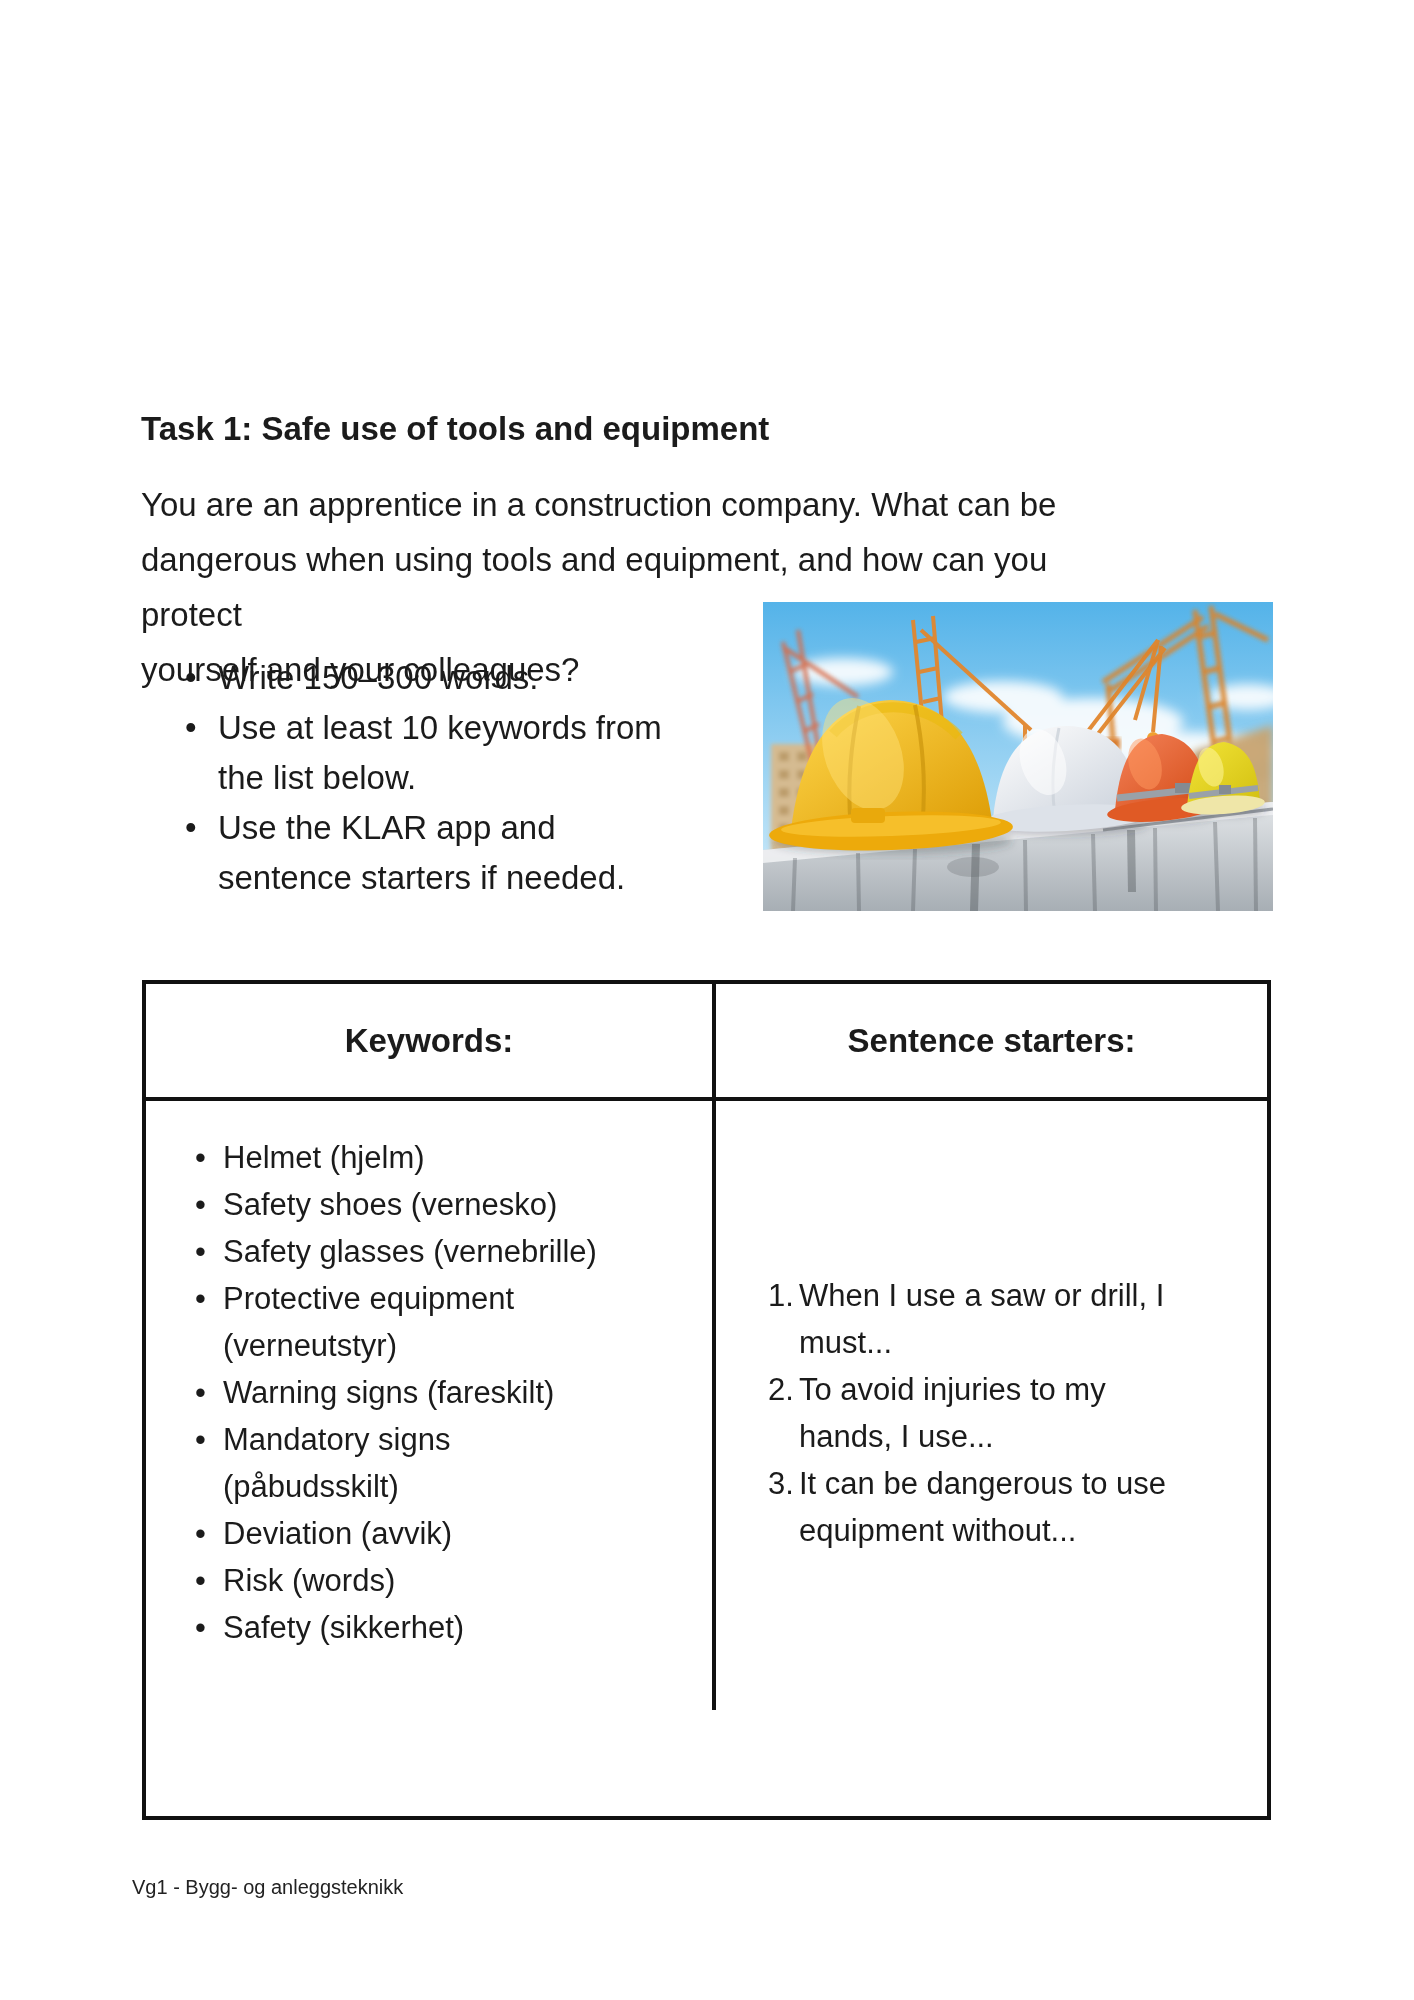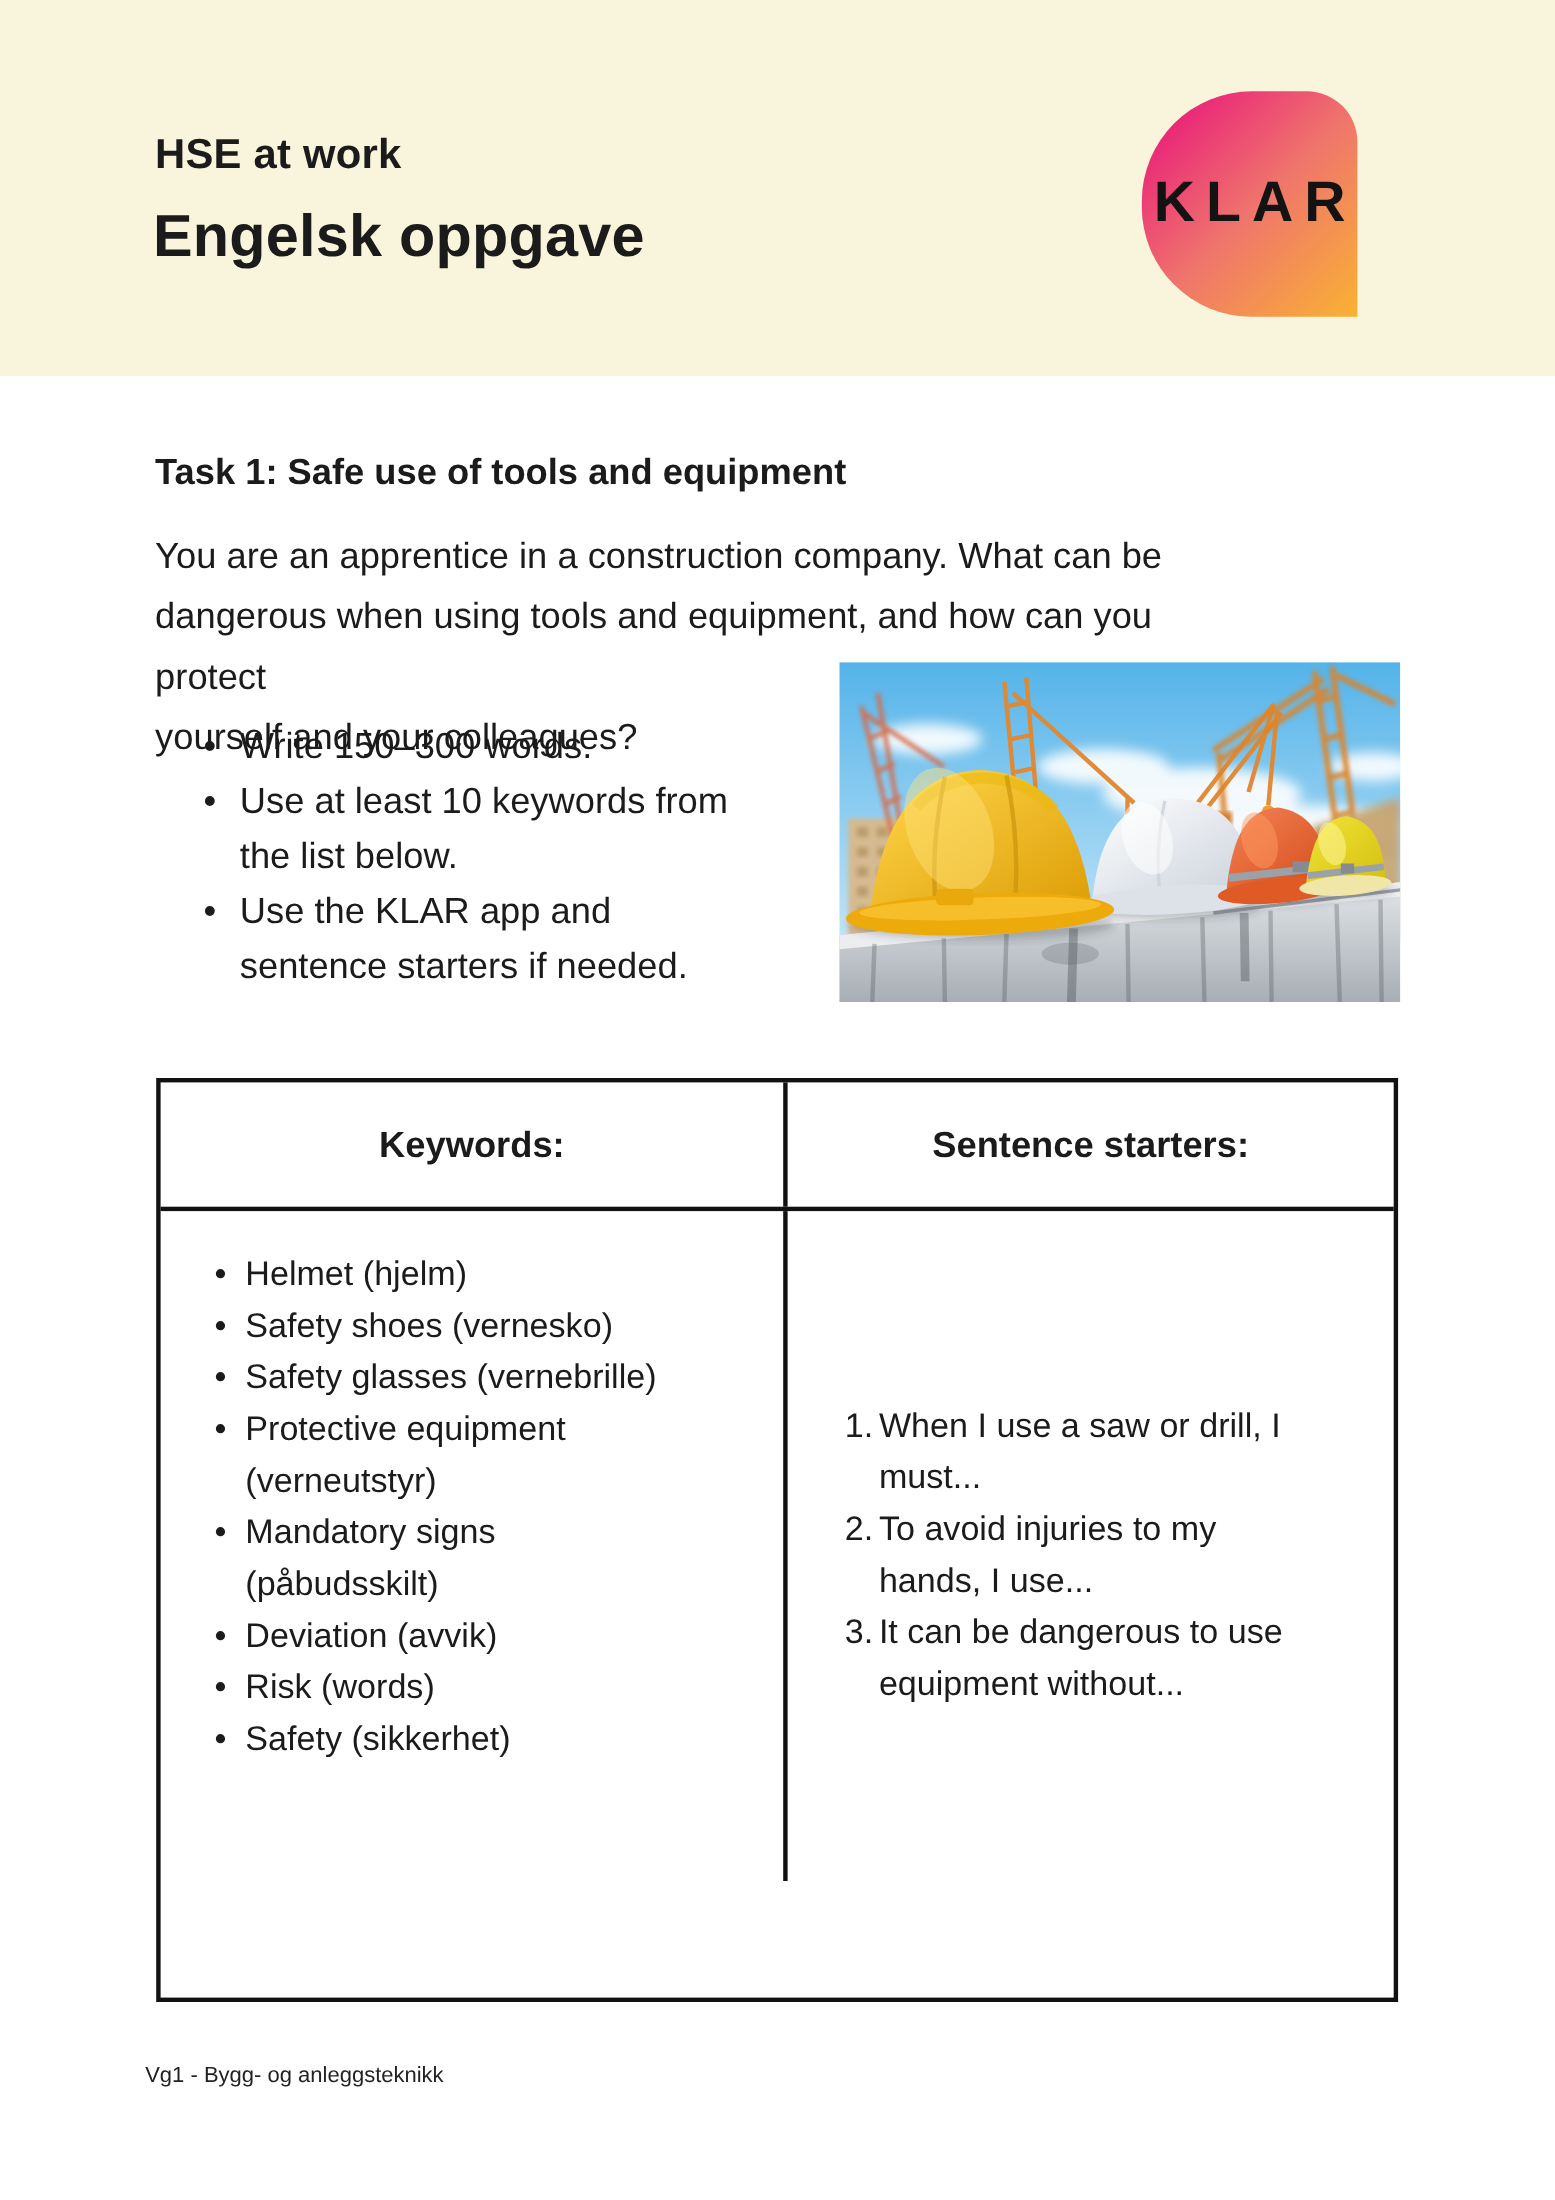--- a/index.html
+++ b/index.html
@@ -47,27 +47,20 @@
   .ss-list li::before{content:counter(ss) ".";position:absolute;left:0;top:0;}
   .ss-list li span{white-space:pre-line;}
   
   .footer-text{position:absolute;left:132px;top:1876px;font-size:20px;color:#222;}
 </style>
 </head>
 <body>
 
 <div class="page">
 
-  <header class="band">
-    <div class="eyebrow">HSE at work</div>
-    <h1 class="title">Engelsk oppgave</h1>
-    <div class="logo">
-      <span class="logo-text">KLAR</span>
-    </div>
-  </header>
 
   <h2 class="task-heading">Task 1: Safe use of tools and equipment</h2>
 
   <p class="intro">You are an apprentice in a construction company. What can be
 dangerous when using tools and equipment, and how can you protect
 yourself and your colleagues?</p>
 
   <ul class="task-bullets">
 
       <li class="tb-item"><span>Write 150–300 words.</span></li>
@@ -275,20 +268,21 @@
 
             <li><span>Helmet (hjelm)</span></li>
 
             <li><span>Safety shoes (vernesko)</span></li>
 
             <li><span>Safety glasses (vernebrille)</span></li>
 
             <li><span>Protective equipment
 (verneutstyr)</span></li>
 
+            <li><span>Warning signs (fareskilt)</span></li>
 
             <li><span>Mandatory signs
 (påbudsskilt)</span></li>
 
             <li><span>Deviation (avvik)</span></li>
 
             <li><span>Risk (words)</span></li>
 
             <li><span>Safety (sikkerhet)</span></li>
           </ul>

